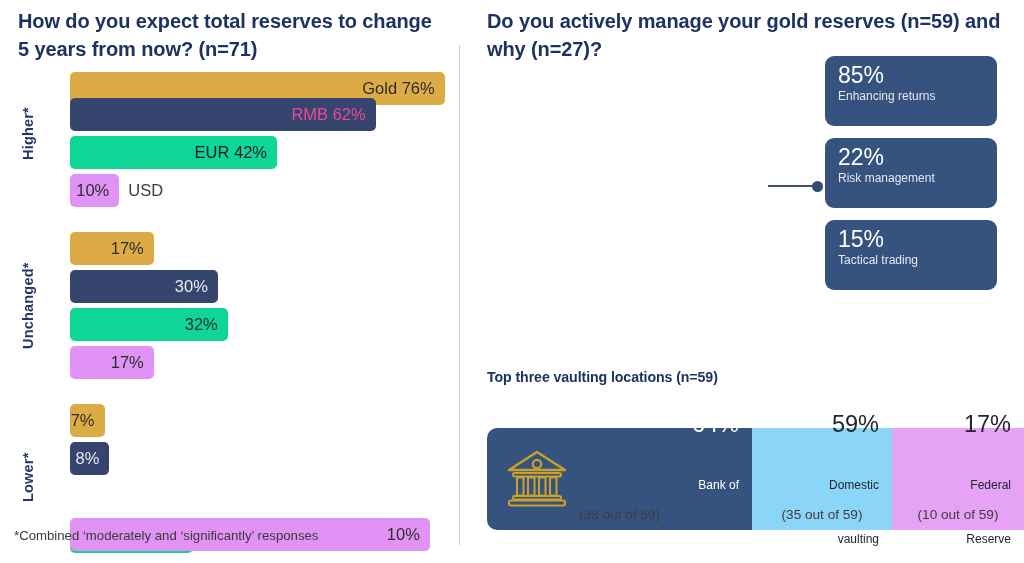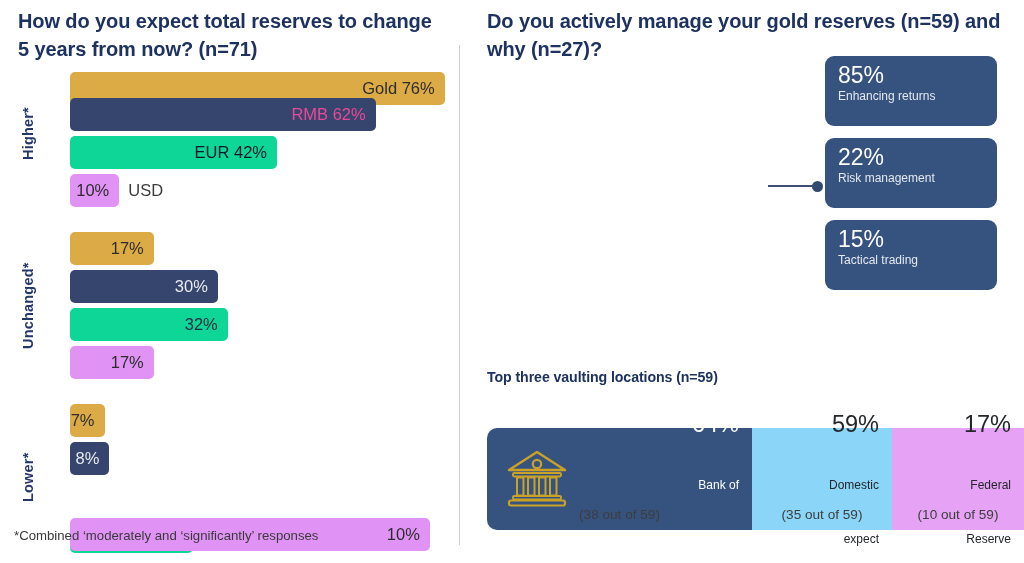--- a/index.html
+++ b/index.html
@@ -337,21 +337,21 @@
         <div class="vault-pct">64%</div>
         <div class="vault-label">Bank of</div>
         <div class="vault-label">England</div>
       </div>
     </div>
 
     <div class="vault-seg" id="vault-seg-1">
       <div class="vault-text">
         <div class="vault-pct">59%</div>
         <div class="vault-label">Domestic</div>
-        <div class="vault-label">expect</div>
+        <div class="vault-label">vaulting</div>
       </div>
     </div>
 
     <div class="vault-seg" id="vault-seg-2">
       <div class="vault-text">
         <div class="vault-pct">17%</div>
         <div class="vault-label">Federal</div>
         <div class="vault-label">Reserve</div>
       </div>
     </div>

